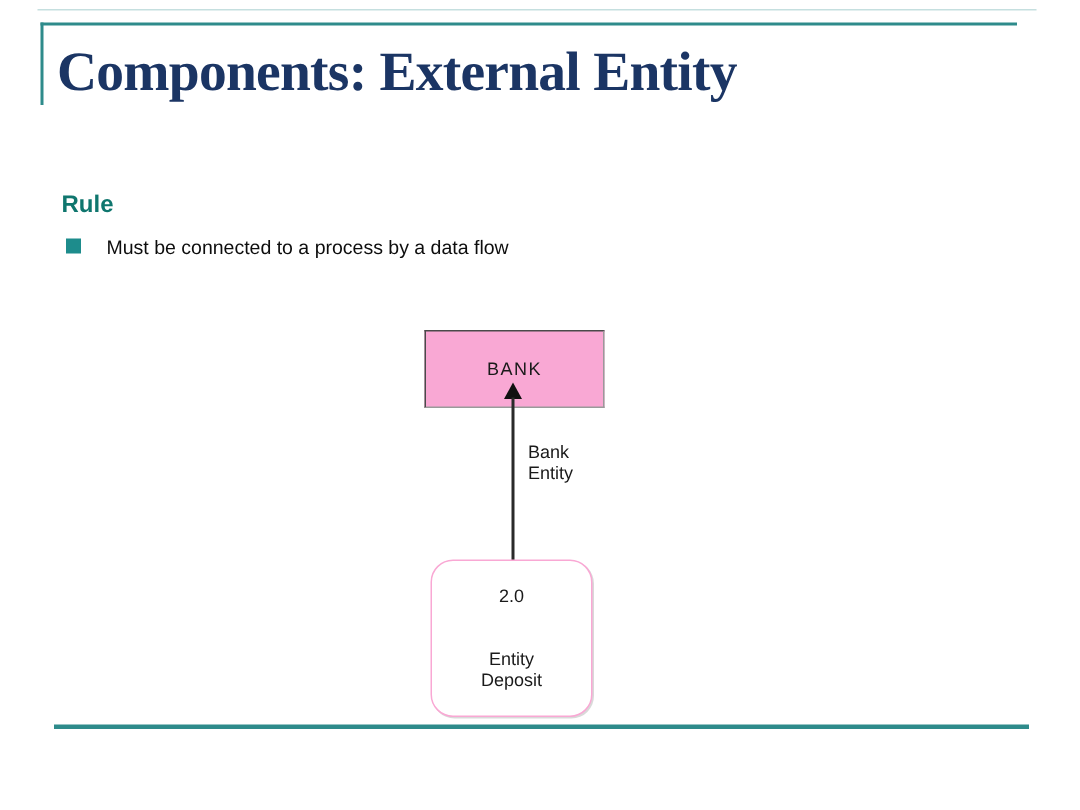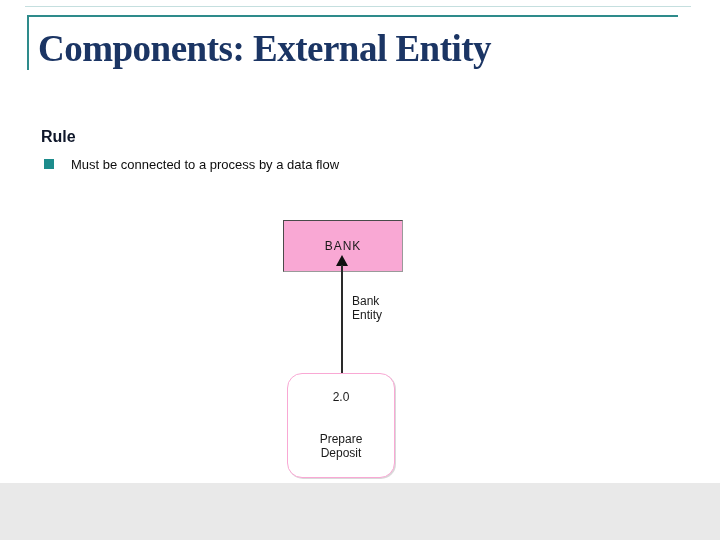--- a/index.html
+++ b/index.html
@@ -4,21 +4,21 @@
 <style>
   :root{
     --accent:#2E8B8B;
     --navy:#1B3564;
     --ink:#1a1a1a;
   }
   *{margin:0;padding:0;box-sizing:border-box;}
   html,body{background:#e9e9e9;font-family:"Liberation Sans",sans-serif;}
   .slide{
     position:relative;
-    width:720px;height:483px;
+    width:720px;height:540px;
     background:#ffffff;
     overflow:hidden;
     margin:0 auto;
   }
   .top-faint-line{
     position:absolute;left:25px;top:6px;width:666px;height:1px;
     background:rgba(46,139,139,0.28);
   }
   .title-frame{
     position:absolute;left:27px;top:15px;width:651px;height:55px;
@@ -28,21 +28,21 @@
   .page-title{
     position:absolute;left:38px;top:29px;
     font-family:"Liberation Serif","DejaVu Serif",serif;
     font-size:37px;line-height:1.1;
     color:var(--navy);
     letter-spacing:-0.5px;
     white-space:nowrap;
   }
   .rule-heading{
     position:absolute;left:41px;top:128px;
-    font-size:16px;font-weight:bold;color:#0f172a;
+    font-size:16px;font-weight:bold;color:#0f766e;
   }
   .bullet-row{
     position:absolute;left:44px;top:155px;width:560px;
     display:flex;align-items:flex-start;
   }
   .bullet-marker{
     width:10px;height:10px;margin-top:4px;
     background:#1d8c8c;
     flex:0 0 auto;
   }
@@ -121,20 +121,20 @@
       <span class="entity-label">BANK</span>
     </div>
 
     <div class="flow-arrowhead"></div>
     <div class="flow-line"></div>
 
     <div class="flow-label">Bank Entity</div>
 
     <div class="process-box">
       <div class="process-number">2.0</div>
-      <div class="process-name">Prepare Deposit</div>
+      <div class="process-name">Entity Deposit</div>
     </div>
 
   </div>
 
   <div class="bottom-divider"></div>
 
 </div>
 
 </body></html>

